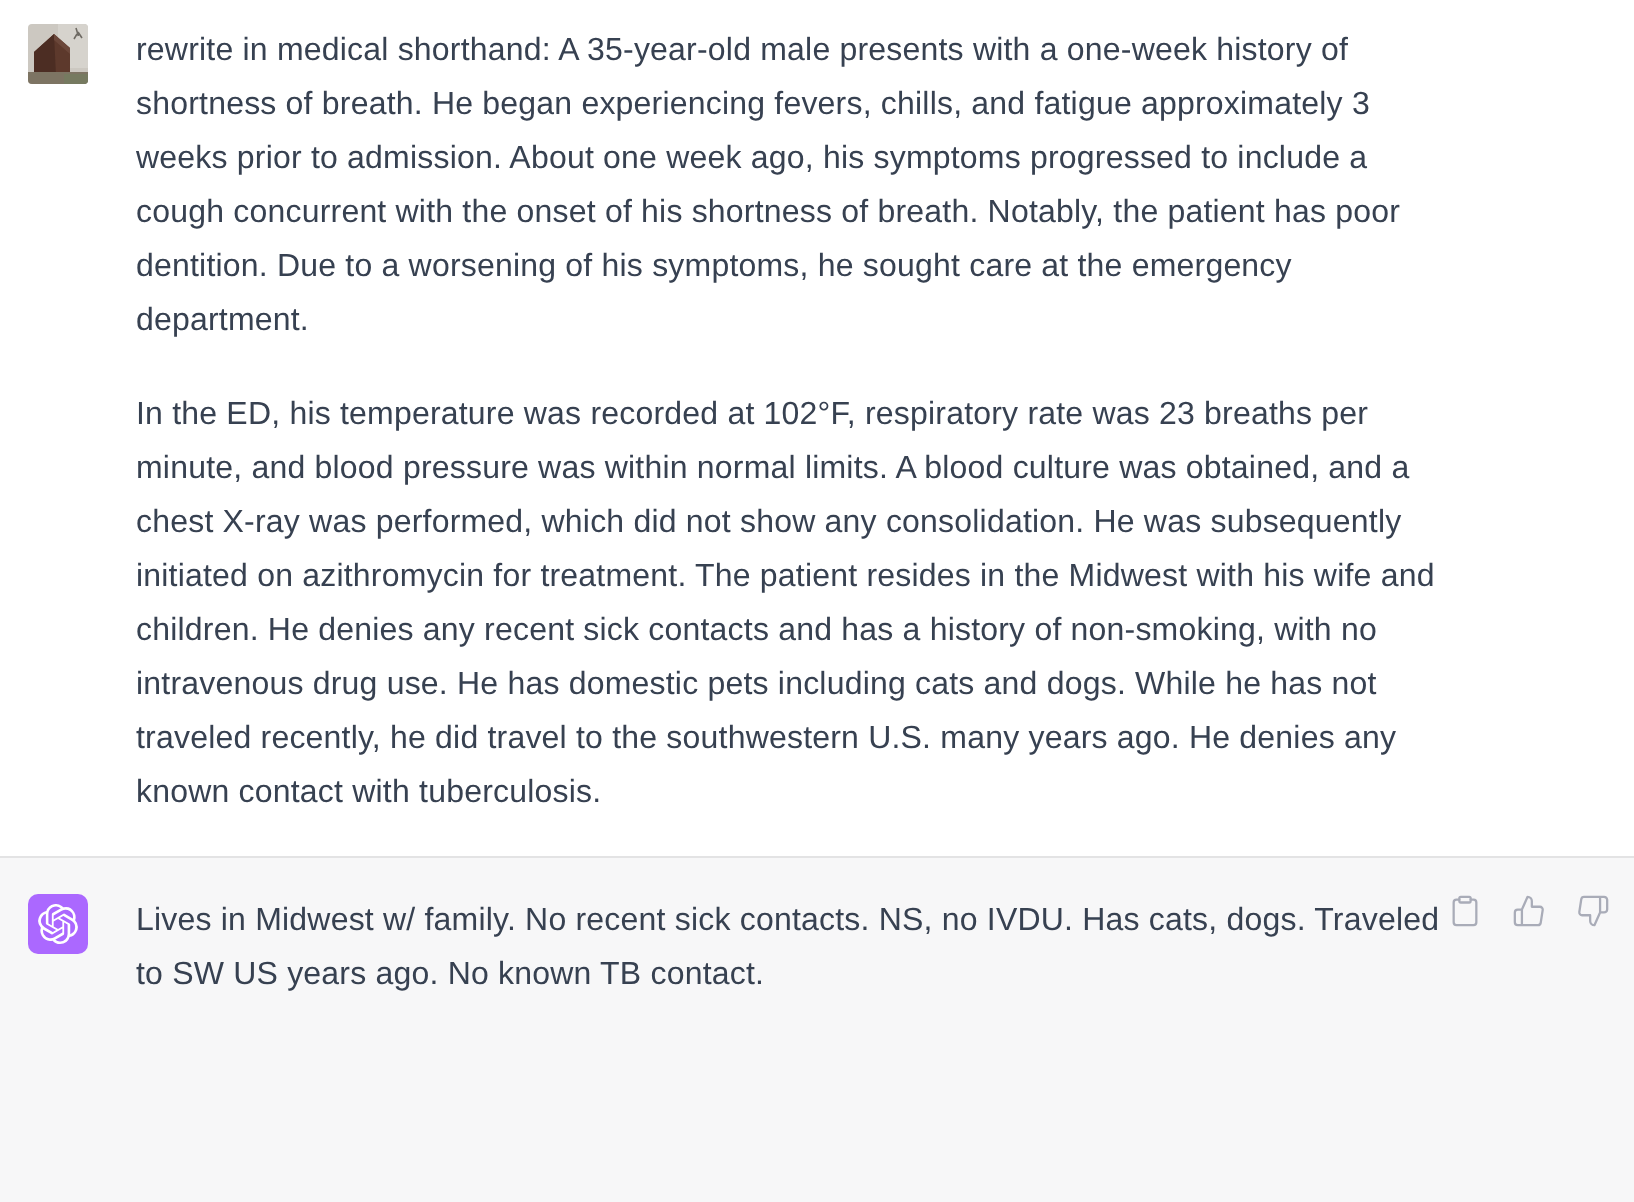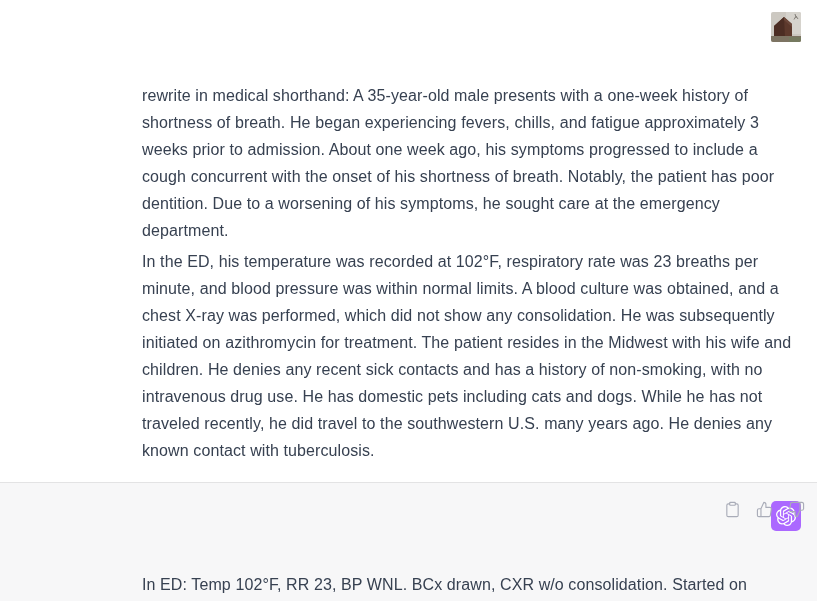--- a/index.html
+++ b/index.html
@@ -11,25 +11,24 @@
     height: 601px;
     background: #ffffff;
     font-family: "Liberation Sans", sans-serif;
     color: #374151;
     overflow: hidden;
     display: flex;
     flex-direction: column;
   }
   .message-row {
     display: flex;
-    align-items: flex-end;
-    gap: 40px;
+    align-items: flex-start;
+    gap: 24px;
     padding: 12px 16px 18px 14px;
     box-sizing: border-box;
-    flex-direction: column;
   }
   .message-row.user {
     background: #ffffff;
   }
   .message-row.assistant {
     background: #f7f7f8;
     border-top: 1px solid rgba(0,0,0,0.08);
     padding-top: 18px;
     flex: 1;
     position: relative;
@@ -51,21 +50,21 @@
   .message-content {
     max-width: 659px;
     font-size: 16px;
     line-height: 27px;
     letter-spacing: 0.1px;
   }
   .message-content p {
     margin: 0;
   }
   .message-content p + p {
-    margin-top: 4px;
+    margin-top: 20px;
   }
   .action-bar {
     position: absolute;
     top: 16px;
     right: 10px;
     display: flex;
     gap: 11px;
   }
   .action-btn {
     background: none;
@@ -107,21 +106,20 @@
   </div>
 </div>
 
 <div class="message-row assistant">
   <div class="avatar assistant-avatar">
     <svg width="20" height="20" viewBox="0 0 24 24" aria-hidden="true">
       <path fill="#ffffff" d="M22.2819 9.8211a5.9847 5.9847 0 0 0-.5157-4.9108 6.0462 6.0462 0 0 0-6.5098-2.9A6.0651 6.0651 0 0 0 4.9807 4.1818a5.9847 5.9847 0 0 0-3.9977 2.9 6.0462 6.0462 0 0 0 .7427 7.0966 5.98 5.98 0 0 0 .511 4.9107 6.051 6.051 0 0 0 6.5146 2.9001A5.9847 5.9847 0 0 0 13.2599 24a6.0557 6.0557 0 0 0 5.7718-4.2058 5.9894 5.9894 0 0 0 3.9977-2.9001 6.0557 6.0557 0 0 0-.7475-7.073zM13.2599 22.4301a4.4755 4.4755 0 0 1-2.8764-1.04l.1419-.0804 4.7783-2.7582a.7948.7948 0 0 0 .3927-.6813v-6.7369l2.02 1.1686a.071.071 0 0 1 .038.0567v5.5826a4.504 4.504 0 0 1-4.4945 4.4944zm-9.6607-4.1254a4.4708 4.4708 0 0 1-.5346-3.0137l.142.0852 4.783 2.7582a.7712.7712 0 0 0 .7806 0l5.8428-3.3685v2.3324a.0804.0804 0 0 1-.0332.0615L9.74 19.9502a4.4992 4.4992 0 0 1-6.1408-1.6464zM2.3408 7.8956a4.485 4.485 0 0 1 2.3655-1.9728V11.6a.7664.7664 0 0 0 .3879.6765l5.8144 3.3543-2.0201 1.1685a.0757.0757 0 0 1-.071 0l-4.8303-2.7865A4.504 4.504 0 0 1 2.3408 7.8956zm16.5963 3.8558L13.1038 8.364 15.1192 7.2a.0757.0757 0 0 1 .071 0l4.8303 2.7913a4.4944 4.4944 0 0 1-.6765 8.1042v-5.6772a.79.79 0 0 0-.407-.667zm2.0107-3.0231l-.142-.0852-4.7735-2.7818a.7759.7759 0 0 0-.7854 0L9.409 9.2297V6.8974a.0662.0662 0 0 1 .0284-.0615l4.8303-2.7866a4.4992 4.4992 0 0 1 6.6802 4.66zM8.3065 12.863l-2.02-1.1638a.0804.0804 0 0 1-.038-.0567V6.0742a4.4992 4.4992 0 0 1 7.3757-3.4537l-.142.0805L8.704 5.459a.7948.7948 0 0 0-.3927.6813zm1.0976-2.3654l2.602-1.4998 2.6069 1.4998v2.9994l-2.5974 1.4997-2.6067-1.4997Z"></path>
     </svg>
   </div>
   <div class="message-content">
-    <p>In ED: Temp 102°F, RR 23, BP WNL. BCx drawn, CXR w/o consolidation. Started on azithro.</p>
     <p>Lives in Midwest w/ family. No recent sick contacts. NS, no IVDU. Has cats, dogs. Traveled to SW US years ago. No known TB contact.</p>
   </div>
 
   <div class="action-bar">
     <button class="action-btn" aria-label="Copy">
       <svg viewBox="0 0 24 24" aria-hidden="true">
         <path d="M16 4h2a2 2 0 0 1 2 2v14a2 2 0 0 1-2 2H6a2 2 0 0 1-2-2V6a2 2 0 0 1 2-2h2"></path>
         <rect x="8" y="2" width="8" height="4" rx="1" ry="1"></rect>
       </svg>
     </button>

